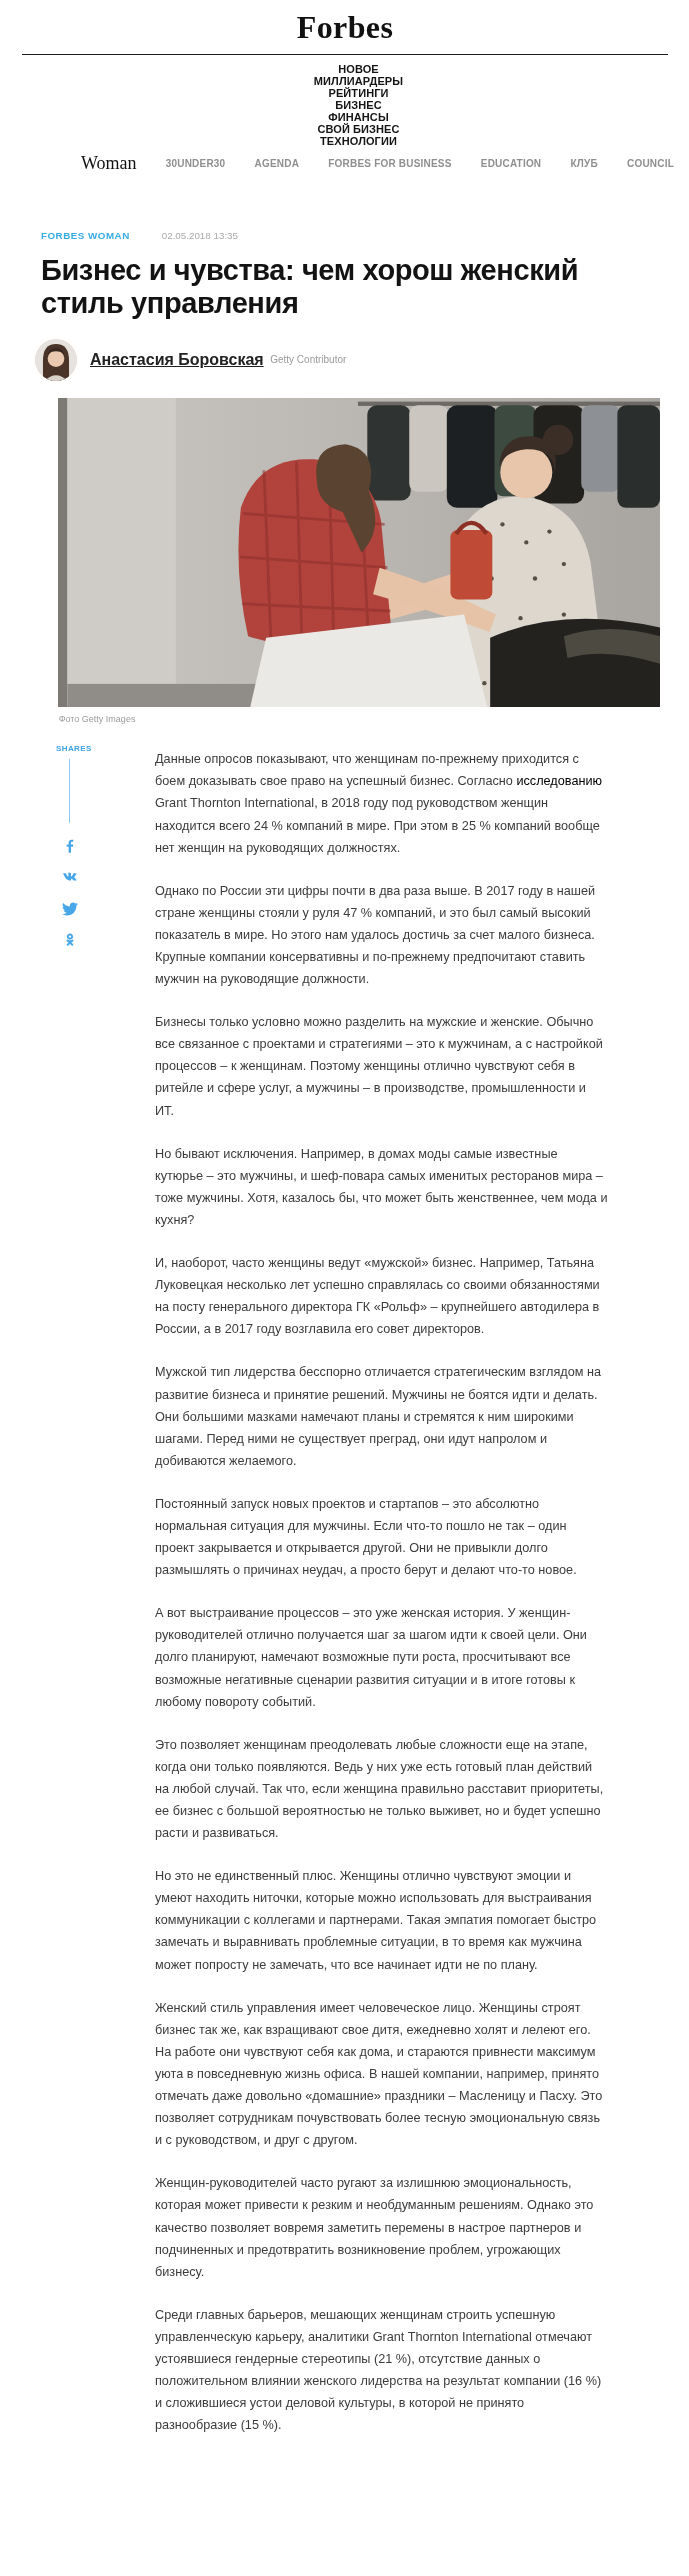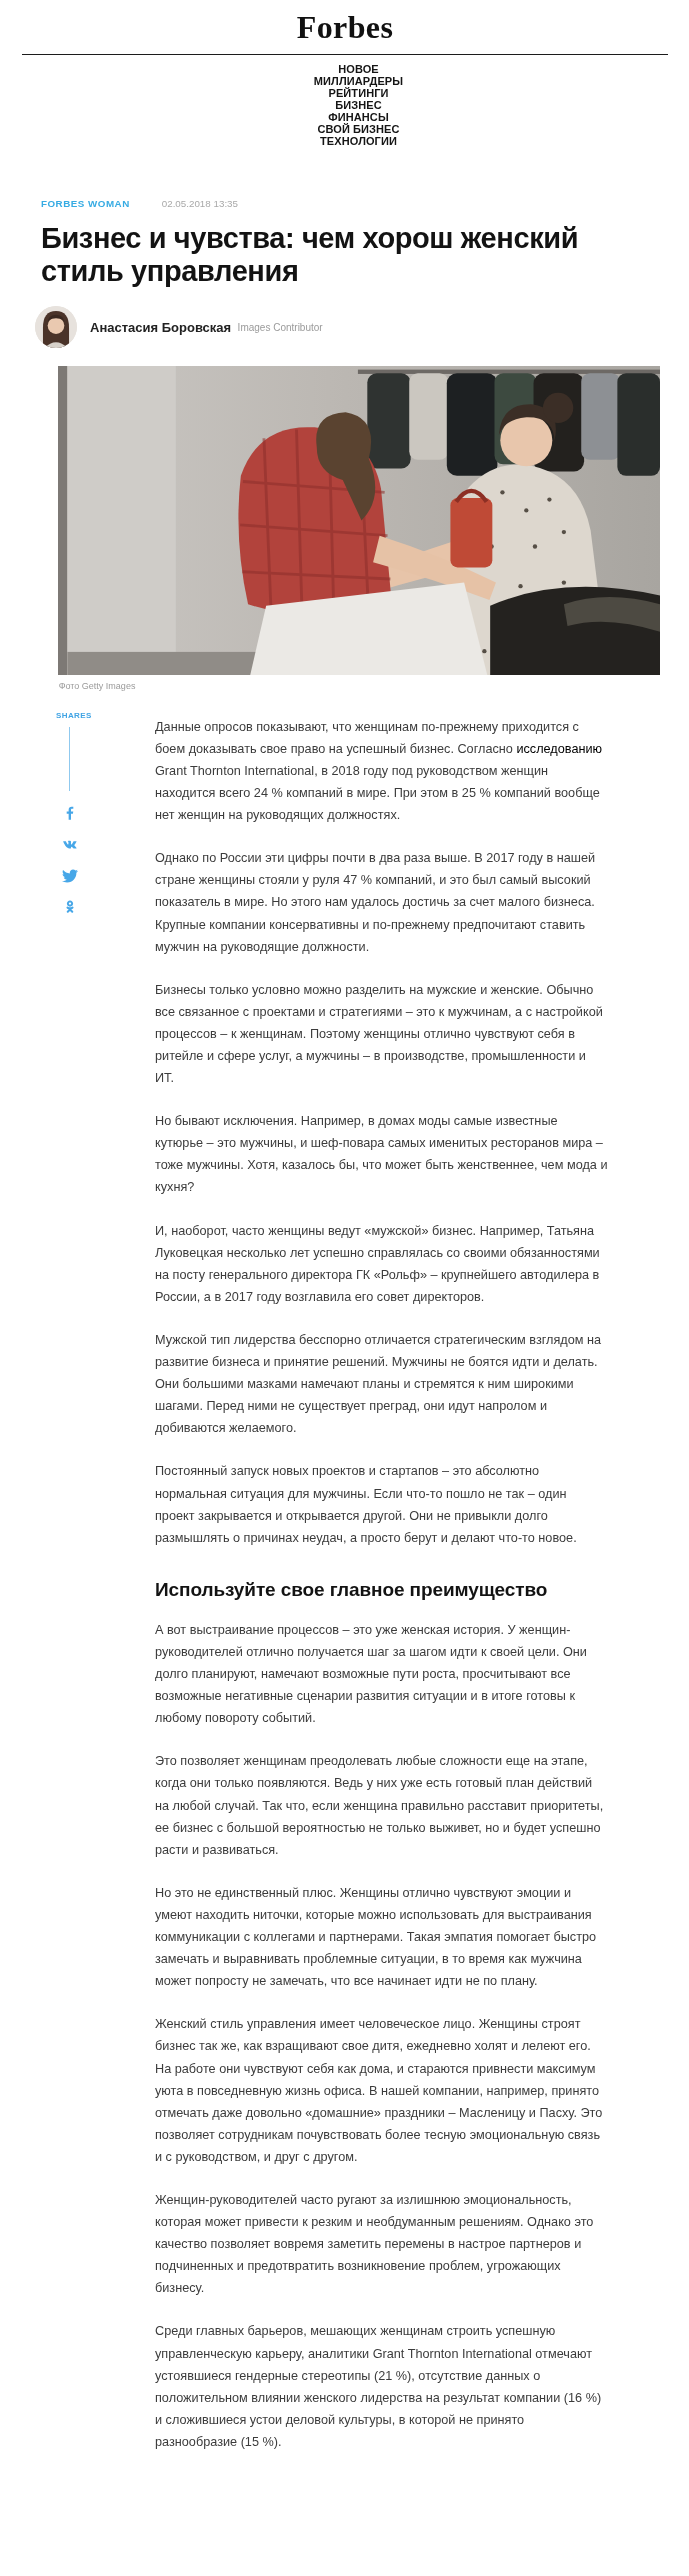--- a/index.html
+++ b/index.html
@@ -18,21 +18,21 @@
 
   
   .breadcrumb{margin:49px 16px 0 41px;display:flex;align-items:baseline;gap:32px;}
   .crumb-section{color:#36abe3;font-size:9.8px;font-weight:700;letter-spacing:0.5px;text-decoration:none;}
   .crumb-date{color:#a9a9a9;font-size:9.8px;}
 
   
   h1.title{margin:13px 43px 0 41px;width:578px;font-size:29px;line-height:1.13;font-weight:700;color:#131313;letter-spacing:-0.4px;}
   .author-row{margin:19px 0 0 35px;display:flex;align-items:center;}
   .avatar{width:42px;height:42px;border-radius:50%;overflow:hidden;flex:0 0 auto;background:#e6e1dc;}
-  .author-name{margin-left:13px;font-size:13px;font-weight:700;color:#222;}
+  .author-name{margin-left:13px;font-size:16px;font-weight:700;color:#222;text-decoration:underline;}
   .author-role{margin-left:6.5px;font-size:10px;color:#9b9b9b;}
 
   
   figure.hero{margin:17.4px 0 0 40px;width:648px;padding-left:18px;}
   .hero-img{display:block;width:602px;height:309px;}
   .credit{margin:6.5px 0 0 0.7px;font-size:9px;color:#9b9b9b;}
 
   
   .lead{margin:19px 0 0 41px;width:571px;font-size:13.7px;font-weight:700;line-height:1.7;color:#333;}
 
@@ -60,20 +60,29 @@
     </div>
     <div class="header-rule"></div>
     <nav class="nav-primary">
         <a href="#">НОВОЕ</a>
         <a href="#">МИЛЛИАРДЕРЫ</a>
         <a href="#">РЕЙТИНГИ</a>
         <a href="#">БИЗНЕС</a>
         <a href="#">ФИНАНСЫ</a>
         <a href="#">СВОЙ БИЗНЕС</a>
         <a href="#">ТЕХНОЛОГИИ</a>
+      </nav>
+    <nav class="nav-secondary">
+        <a href="#" class="woman">Woman</a>
+        <a href="#">30UNDER30</a>
+        <a href="#">AGENDA</a>
+        <a href="#">FORBES FOR BUSINESS</a>
+        <a href="#">EDUCATION</a>
+        <a href="#">КЛУБ</a>
+        <a href="#">COUNCIL</a>
       </nav>
   </header>
 
   <article>
 
     <div class="breadcrumb">
       <a href="#" class="crumb-section">FORBES WOMAN</a>
       <span class="crumb-date">02.05.2018 13:35</span>
     </div>
 
@@ -83,21 +92,21 @@
       <span class="avatar">
         <svg viewBox="0 0 58 58" width="42" height="42">
           <circle cx="29" cy="29" r="29" fill="#e7e2dd"></circle>
           <path d="M29 7 Q47 7 47 30 L47 58 L11 58 L11 30 Q11 7 29 7 Z" fill="#4a3329"></path>
           <circle cx="29" cy="27" r="11.5" fill="#eac9b0"></circle>
           <path d="M13 58 Q29 42 45 58 Z" fill="#d7d1ca"></path>
           <path d="M17 26 Q17 12 29 12 Q41 12 41 26 Q41 17 29 17 Q17 17 17 26 Z" fill="#3a2820"></path>
         </svg>
       </span>
       <span class="author-name">Анастасия Боровская</span>
-      <span class="author-role">Images Contributor</span>
+      <span class="author-role">Getty Contributor</span>
     </div>
 
     <figure class="hero">
       <svg class="hero-img" viewBox="0 0 833 428" preserveAspectRatio="none">
         <defs>
           <linearGradient id="wall" x1="0" y1="0" x2="1" y2="0">
             <stop offset="0" stop-color="#cac7c3"></stop>
             <stop offset="0.45" stop-color="#bcb8b3"></stop>
             <stop offset="1" stop-color="#a8a5a0"></stop>
           </linearGradient>
@@ -193,21 +202,20 @@
       </div>
 
       <div class="body-col">
           <p>Данные опросов показывают, что женщинам по-прежнему приходится с боем доказывать свое право на успешный бизнес. Согласно <a href="#">исследованию</a> Grant Thornton International, в 2018 году под руководством женщин находится всего 24 % компаний в мире. При этом в 25 % компаний вообще нет женщин на руководящих должностях.</p>
           <p>Однако по России эти цифры почти в два раза выше. В 2017 году в нашей стране женщины стояли у руля 47 % компаний, и это был самый высокий показатель в мире. Но этого нам удалось достичь за счет малого бизнеса. Крупные компании консервативны и по-прежнему предпочитают ставить мужчин на руководящие должности.</p>
           <p>Бизнесы только условно можно разделить на мужские и женские. Обычно все связанное с проектами и стратегиями – это к мужчинам, а с настройкой процессов – к женщинам. Поэтому женщины отлично чувствуют себя в ритейле и сфере услуг, а мужчины – в производстве, промышленности и ИТ.</p>
           <p>Но бывают исключения. Например, в домах моды самые известные кутюрье – это мужчины, и шеф-повара самых именитых ресторанов мира – тоже мужчины. Хотя, казалось бы, что может быть женственнее, чем мода и кухня?</p>
           <p>И, наоборот, часто женщины ведут «мужской» бизнес. Например, Татьяна Луковецкая несколько лет успешно справлялась со своими обязанностями на посту генерального директора ГК «Рольф» – крупнейшего автодилера в России, а в 2017 году возглавила его совет директоров.</p>
           <p>Мужской тип лидерства бесспорно отличается стратегическим взглядом на развитие бизнеса и принятие решений. Мужчины не боятся идти и делать. Они большими мазками намечают планы и стремятся к ним широкими шагами. Перед ними не существует преград, они идут напролом и добиваются желаемого.</p>
           <p>Постоянный запуск новых проектов и стартапов – это абсолютно нормальная ситуация для мужчины. Если что-то пошло не так – один проект закрывается и открывается другой. Они не привыкли долго размышлять о причинах неудач, а просто берут и делают что-то новое.</p>
-          <h2>Используйте свое главное преимущество</h2>
           <p>А вот выстраивание процессов – это уже женская история. У женщин-руководителей отлично получается шаг за шагом идти к своей цели. Они долго планируют, намечают возможные пути роста, просчитывают все возможные негативные сценарии развития ситуации и в итоге готовы к любому повороту событий.</p>
           <p>Это позволяет женщинам преодолевать любые сложности еще на этапе, когда они только появляются. Ведь у них уже есть готовый план действий на любой случай. Так что, если женщина правильно расставит приоритеты, ее бизнес с большой вероятностью не только выживет, но и будет успешно расти и развиваться.</p>
           <p>Но это не единственный плюс. Женщины отлично чувствуют эмоции и умеют находить ниточки, которые можно использовать для выстраивания коммуникации с коллегами и партнерами. Такая эмпатия помогает быстро замечать и выравнивать проблемные ситуации, в то время как мужчина может попросту не замечать, что все начинает идти не по плану.</p>
           <p>Женский стиль управления имеет человеческое лицо. Женщины строят бизнес так же, как взращивают свое дитя, ежедневно холят и лелеют его. На работе они чувствуют себя как дома, и стараются привнести максимум уюта в повседневную жизнь офиса. В нашей компании, например, принято отмечать даже довольно «домашние» праздники – Масленицу и Пасху. Это позволяет сотрудникам почувствовать более тесную эмоциональную связь и с руководством, и друг с другом.</p>
           <p>Женщин-руководителей часто ругают за излишнюю эмоциональность, которая может привести к резким и необдуманным решениям. Однако это качество позволяет вовремя заметить перемены в настрое партнеров и подчиненных и предотвратить возникновение проблем, угрожающих бизнесу.</p>
           <p>Среди главных барьеров, мешающих женщинам строить успешную управленческую карьеру, аналитики Grant Thornton International отмечают устоявшиеся гендерные стереотипы (21 %), отсутствие данных о положительном влиянии женского лидерства на результат компании (16 %) и сложившиеся устои деловой культуры, в которой не принято разнообразие (15 %).</p>
         </div>
     </div>
 
   </article>

